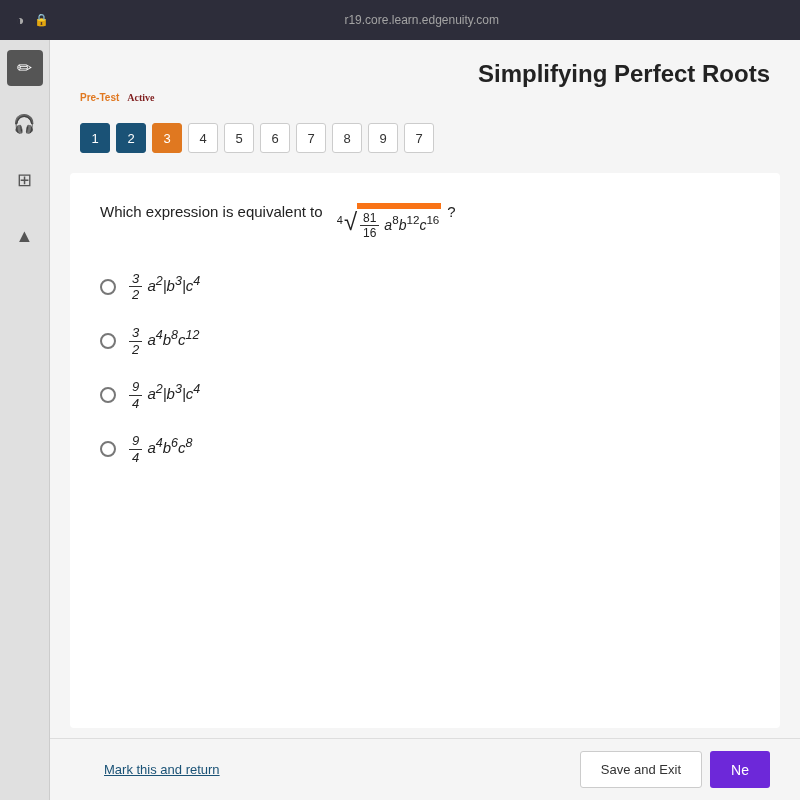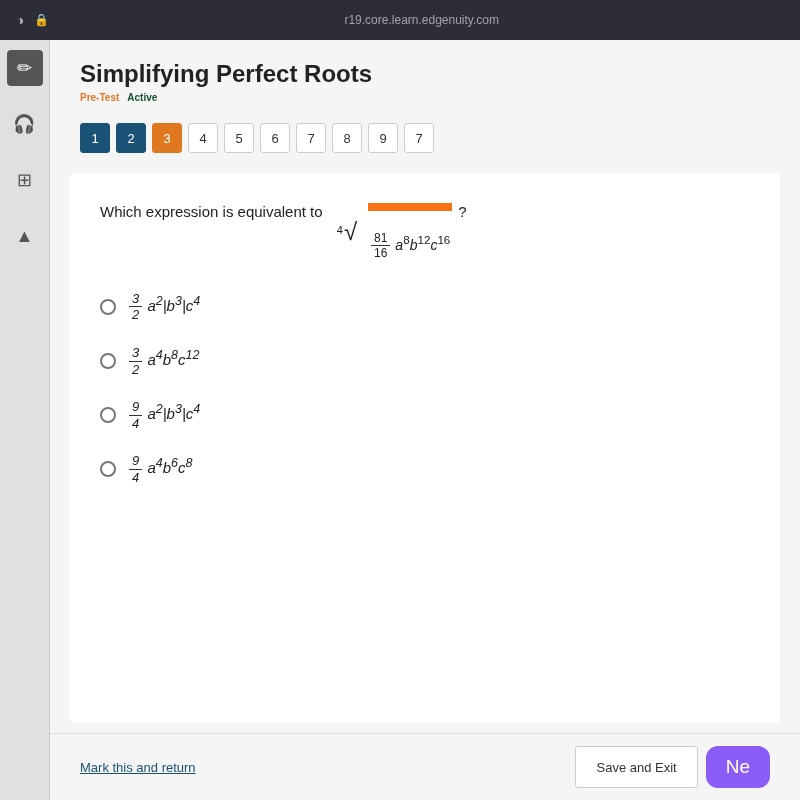--- a/index.html
+++ b/index.html
@@ -78,20 +78,21 @@
     .content-area {
       flex: 1;
       background: #f5f5f5;
       display: flex;
       flex-direction: column;
     }
 
     .top-header {
       padding: 20px 30px 10px 30px;
       background: #f5f5f5;
+      text-align: right;
     }
 
     .page-title {
       font-size: 24px;
       font-weight: bold;
       color: #222;
       margin-bottom: 4px;
     }
 
     .breadcrumb {
@@ -100,22 +101,23 @@
       gap: 8px;
       font-size: 10px;
     }
 
     .breadcrumb-pretest {
       color: #e07820;
       font-weight: bold;
     }
 
     .breadcrumb-active {
-      color: #14532d;
+      color: #7f1d1d;
       font-weight: bold;
+      font-family: Liberation Serif, serif;
     }
 
     .question-nav {
       display: flex;
       align-items: center;
       gap: 6px;
       padding: 10px 30px;
       background: #f5f5f5;
     }
 
@@ -180,26 +182,25 @@
       margin-top: -4px;
     }
 
     .radical-symbol {
       font-size: 24px;
       line-height: 1;
       position: relative;
     }
 
     .radical-content {
-      border-top: 8px solid #f97316;
-      padding-top: 20px;
+      border-top: 6px solid #f97316;
+      padding-top: 2px;
       padding-left: 2px;
       padding-right: 2px;
       font-size: 14px;
-      margin-left: 11px;
     }
 
     .fraction {
       display: inline-flex;
       flex-direction: column;
       align-items: center;
       vertical-align: middle;
       margin: 0 1px;
       font-size: 12px;
     }
@@ -250,46 +251,47 @@
       padding: 12px 30px;
       background: #f5f5f5;
       border-top: 1px solid #ddd;
     }
 
     .mark-return-link {
       color: #1a5276;
       font-size: 13px;
       text-decoration: underline;
       cursor: pointer;
+      margin-left: 24px;
     }
 
     .footer-buttons {
       display: flex;
       gap: 8px;
       padding-left: 40px;
     }
 
     .save-exit-btn {
       background: white;
       border: 1px solid #ccc;
       color: #333;
       padding: 10px 20px;
       font-size: 13px;
       cursor: pointer;
       border-radius: 3px;
     }
 
     .next-btn {
-      background: #8b5cf6;
+      background: #6d28d9;
       border: none;
       color: white;
       padding: 10px 20px;
-      font-size: 19px;
-      cursor: pointer;
-      border-radius: 12px;
+      font-size: 14px;
+      cursor: pointer;
+      border-radius: 3px;
       min-width: 60px;
     }
   </style>
 </head>
 <body>
 
 <div class="browser-bar">
   <span class="browser-icon">◑</span>
   <span class="lock-icon">🔒</span>
   <span class="browser-url">r19.core.learn.edgenuity.com</span>

